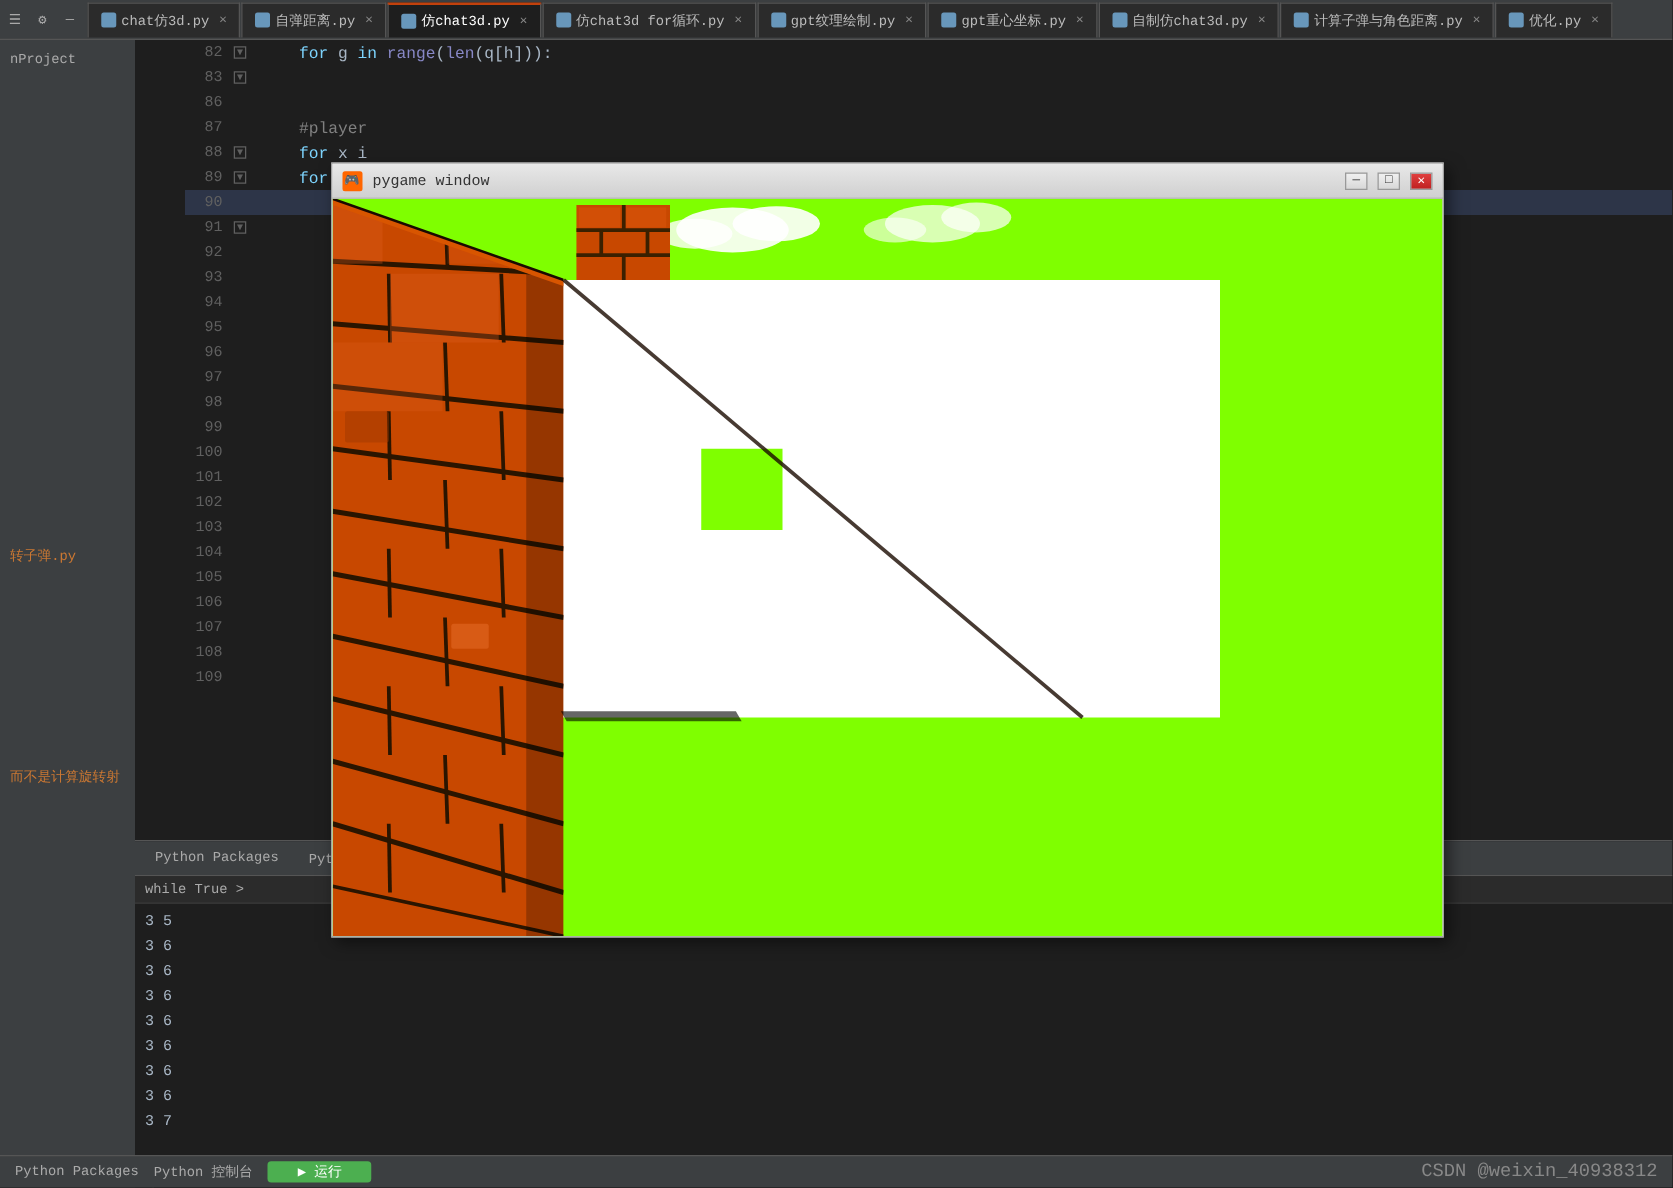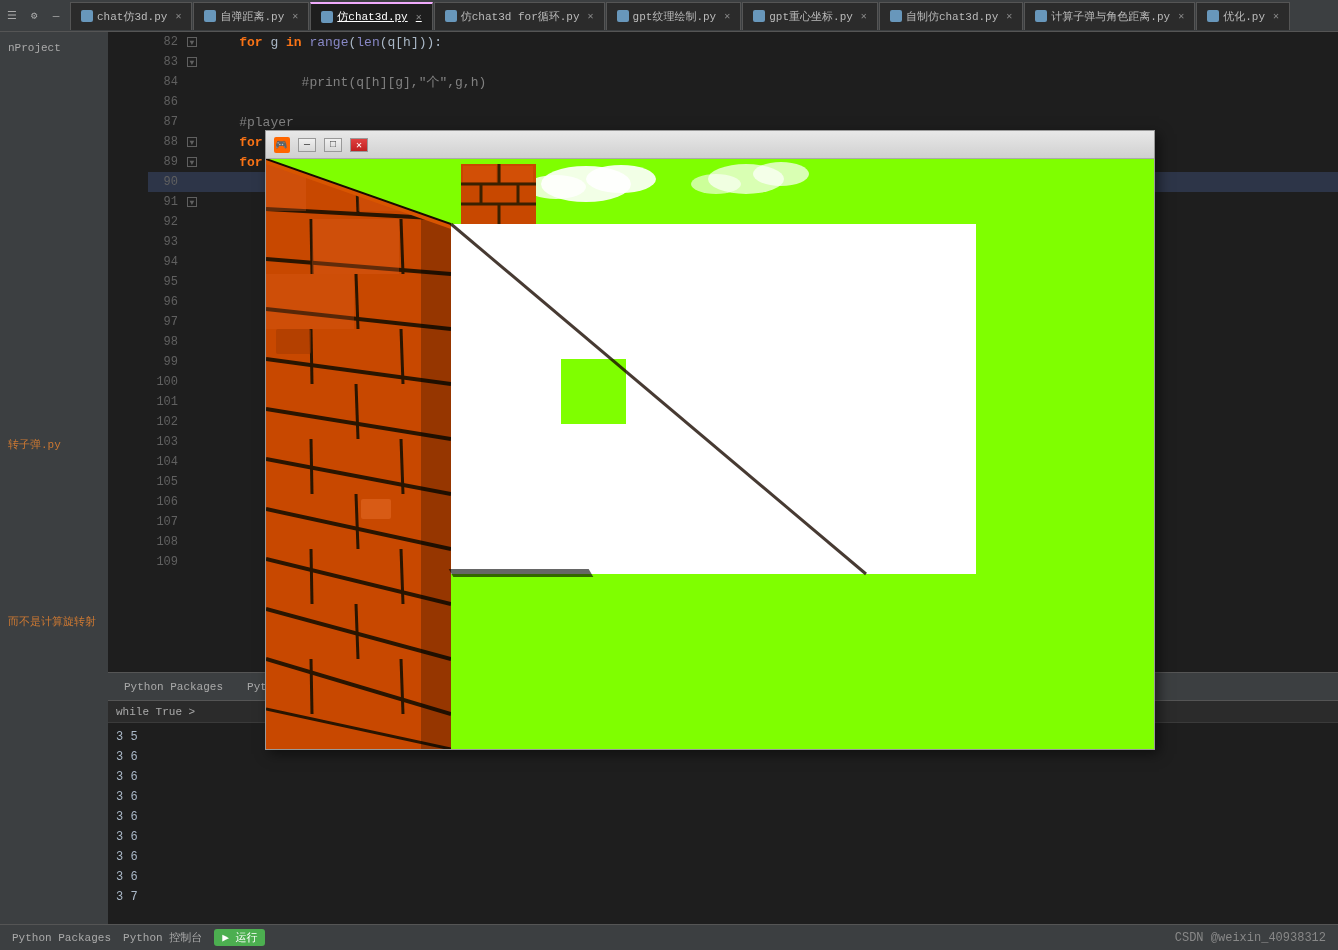--- a/index.html
+++ b/index.html
@@ -63,22 +63,21 @@
       border: 1px solid #555;
       border-bottom: none;
       margin-right: 1px;
       cursor: pointer;
       white-space: nowrap;
       gap: 4px;
     }
     .tab.active {
       background: #1e1e1e;
       color: #fff;
-      border-top: 2px solid #f0abfc;
-      text-decoration: underline;
+      border-top: 2px solid #c2410c;
     }
     .tab-icon {
       width: 12px;
       height: 12px;
       background: #6897bb;
       border-radius: 2px;
       display: inline-block;
     }
     .tab-close {
       font-size: 10px;
@@ -152,21 +151,21 @@
       text-align: center;
       line-height: 9px;
     }
     .code-content {
       flex: 1;
       font-size: 13px;
       padding-left: 8px;
       white-space: pre;
       color: #a9b7c6;
     }
-    .code-content .keyword { color: #f97316; font-weight: bold; }
+    .code-content .keyword { color: #7dd3fc; }
     .code-content .comment { color: #808080; }
     .code-content .number { color: #6897bb; }
     .code-content .builtin { color: #8888c6; }
     .line-highlight { background: #2d3548; }
 
     .code-lines-wrapper {
       position: absolute;
       left: 40px;
       top: 0;
       right: 0;
@@ -239,25 +238,25 @@
       gap: 12px;
     }
     .status-item {
       font-size: 11px;
       color: #aaa;
       cursor: pointer;
     }
     .status-item.run {
       background: #4caf50;
       color: white;
-      padding: 1px 8px;
+      padding: 1px 24px;
       border-radius: 3px;
     }
     .status-right {
-      font-size: 12px;
+      font-size: 15px;
       color: #888;
     }
 
     
     .pygame-window {
       position: absolute;
       top: 130px;
       left: 265px;
       width: 890px;
       height: 620px;
@@ -461,25 +460,20 @@
       <span class="line-gutter">
           <span class="fold-icon">▼</span>
         </span>
       <span class="code-content">    <span class="keyword">for</span> g <span class="keyword">in</span> <span class="builtin">range</span>(<span class="builtin">len</span>(q[h])):</span>
     </div>
     <div class="code-line">
       <span class="line-num">83</span>
       <span class="line-gutter">
           <span class="fold-icon">▼</span>
         </span>
-    </div>
-    <div class="code-line">
-      <span class="line-num">84</span>
-      <span class="line-gutter"></span>
-      <span class="code-content"><span class="comment">            #print(q[h][g],"个",g,h)</span></span>
     </div>
     <div class="code-line">
       <span class="line-num">86</span>
       <span class="line-gutter"></span>
       <span class="code-content"></span>
     </div>
     <div class="code-line">
       <span class="line-num">87</span>
       <span class="line-gutter"></span>
       <span class="code-content"><span class="comment">    #player</span></span>
@@ -635,20 +629,21 @@
     <span class="status-item run">
       <span>▶ 运行</span>
     </span>
   </div>
   <div class="status-right">CSDN @weixin_40938312</div>
 </div>
 
 <div class="pygame-window">
   <div class="pygame-titlebar">
     <div class="pygame-icon">🎮</div>
+    <div class="pygame-title">pygame window</div>
     <div class="pygame-btn">—</div>
     <div class="pygame-btn">□</div>
     <div class="pygame-btn close">✕</div>
   </div>
   <div class="pygame-canvas">
 
     <div class="pygame-bg"></div>
 
     <div class="pygame-room"></div>
 

